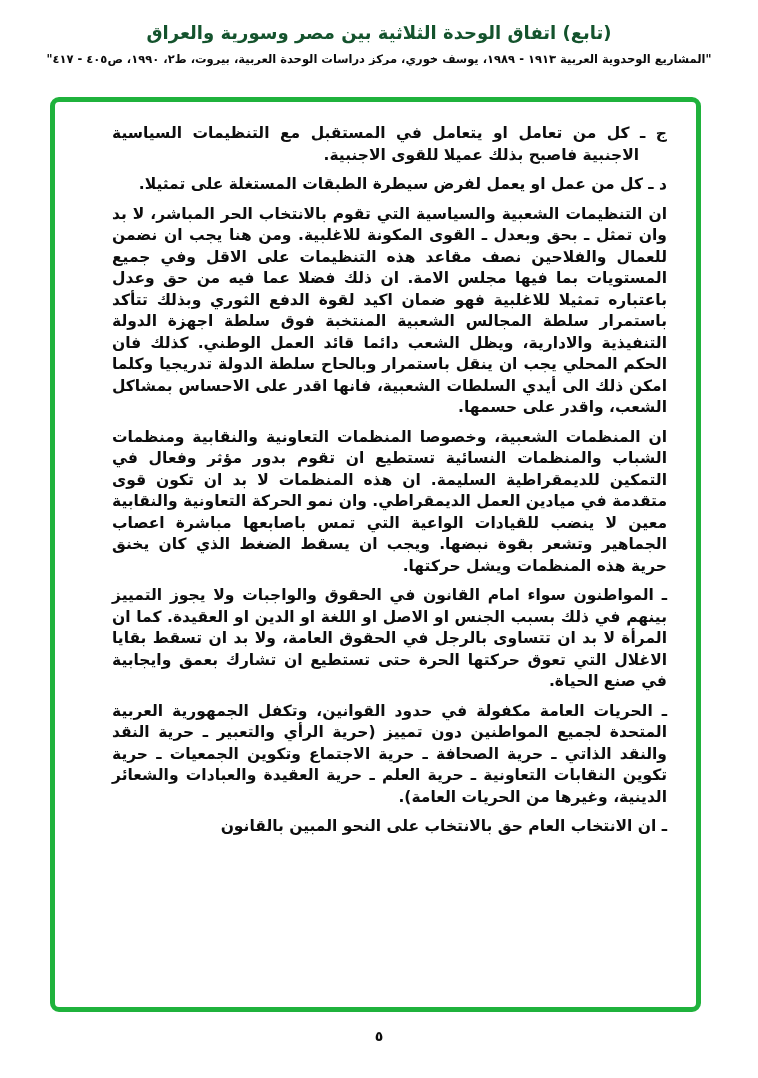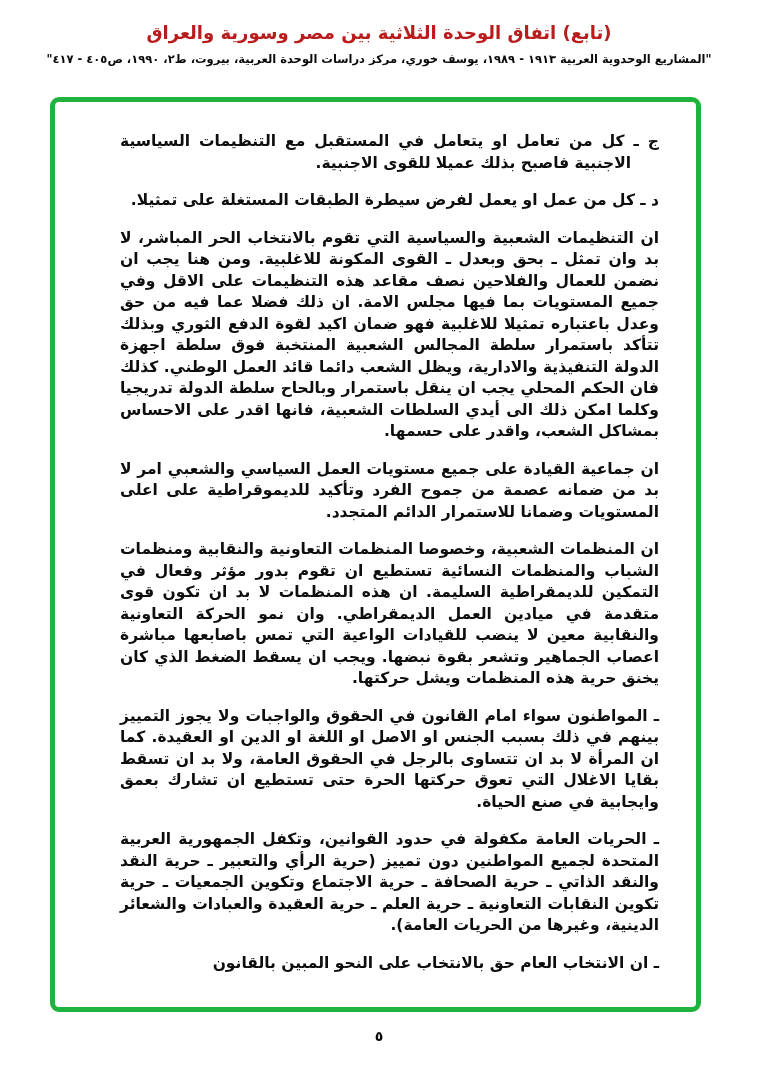--- a/index.html
+++ b/index.html
@@ -17,21 +17,21 @@
     position: absolute;
     top: 22px;
     left: 0;
     width: 758px;
     text-align: center;
   }
   .doc-title {
     font-size: 18px;
     font-weight: bold;
     letter-spacing: 0.2px;
-    color: #b91c1c;
+    color: #14532d;
     white-space: nowrap;
   }
   .doc-citation {
     margin-top: 9px;
     font-size: 11.5px;
     font-weight: bold;
     color: #0a0a0a;
     white-space: nowrap;
   }
   .green-box {
@@ -49,21 +49,21 @@
     top: 13px;
     right: 21px;   
     width: 571px;
     direction: rtl;
     text-align: justify;
     font-size: 15.5px;
     font-weight: bold;
     line-height: 21.5px;
     color: #0e0e0e;
   }
-  .text-block p { margin: 16px; }
+  .text-block p { margin: 8px; }
   .text-block p.hang {
     padding-right: 28px;
     text-indent: -28px;
   }
   .page-number {
     position: absolute;
     top: 1028px;
     left: 0;
     width: 758px;
     text-align: center;
@@ -78,21 +78,20 @@
 <header class="doc-header">
   <div class="doc-title">(تابع) اتفاق الوحدة الثلاثية بين مصر وسورية والعراق</div>
   <div class="doc-citation">"المشاريع الوحدوية العربية ١٩١٣ - ١٩٨٩، يوسف خوري، مركز دراسات الوحدة العربية، بيروت، ط٢، ١٩٩٠، ص٤٠٥ - ٤١٧"</div>
 </header>
 
 <main class="green-box">
   <div class="text-block">
     <p class="hang">ج ـ كل من تعامل او يتعامل في المستقبل مع التنظيمات السياسية الاجنبية فاصبح بذلك عميلا للقوى الاجنبية.</p>
     <p class="hang">د ـ كل من عمل او يعمل لفرض سيطرة الطبقات المستغلة على تمثيلا.</p>
     <p>ان التنظيمات الشعبية والسياسية التي تقوم بالانتخاب الحر المباشر، لا بد وان تمثل ـ بحق وبعدل ـ القوى المكونة للاغلبية. ومن هنا يجب ان نضمن للعمال والفلاحين نصف مقاعد هذه التنظيمات على الاقل وفي جميع المستويات بما فيها مجلس الامة. ان ذلك فضلا عما فيه من حق وعدل باعتباره تمثيلا للاغلبية فهو ضمان اكيد لقوة الدفع الثوري وبذلك تتأكد باستمرار سلطة المجالس الشعبية المنتخبة فوق سلطة اجهزة الدولة التنفيذية والادارية، ويظل الشعب دائما قائد العمل الوطني. كذلك فان الحكم المحلي يجب ان ينقل باستمرار وبالحاح سلطة الدولة تدريجيا وكلما امكن ذلك الى أيدي السلطات الشعبية، فانها اقدر على الاحساس بمشاكل الشعب، واقدر على حسمها.</p>
-    <p>ان جماعية القيادة على جميع مستويات العمل السياسي والشعبي امر لا بد من ضمانه عصمة من جموح الفرد وتأكيد للديموقراطية على اعلى المستويات وضمانا للاستمرار الدائم المتجدد.</p>
     <p>ان المنظمات الشعبية، وخصوصا المنظمات التعاونية والنقابية ومنظمات الشباب والمنظمات النسائية تستطيع ان تقوم بدور مؤثر وفعال في التمكين للديمقراطية السليمة. ان هذه المنظمات لا بد ان تكون قوى متقدمة في ميادين العمل الديمقراطي. وان نمو الحركة التعاونية والنقابية معين لا ينضب للقيادات الواعية التي تمس باصابعها مباشرة اعصاب الجماهير وتشعر بقوة نبضها. ويجب ان يسقط الضغط الذي كان يخنق حرية هذه المنظمات ويشل حركتها.</p>
     <p>ـ المواطنون سواء امام القانون في الحقوق والواجبات ولا يجوز التمييز بينهم في ذلك بسبب الجنس او الاصل او اللغة او الدين او العقيدة. كما ان المرأة لا بد ان تتساوى بالرجل في الحقوق العامة، ولا بد ان تسقط بقايا الاغلال التي تعوق حركتها الحرة حتى تستطيع ان تشارك بعمق وايجابية في صنع الحياة.</p>
     <p>ـ الحريات العامة مكفولة في حدود القوانين، وتكفل الجمهورية العربية المتحدة لجميع المواطنين دون تمييز (حرية الرأي والتعبير ـ حرية النقد والنقد الذاتي ـ حرية الصحافة ـ حرية الاجتماع وتكوين الجمعيات ـ حرية تكوين النقابات التعاونية ـ حرية العلم ـ حرية العقيدة والعبادات والشعائر الدينية، وغيرها من الحريات العامة).</p>
     <p>ـ ان الانتخاب العام حق بالانتخاب على النحو المبين بالقانون</p>
   </div>
 </main>
 
 <footer class="page-number">٥</footer>
 
 </body></html>

